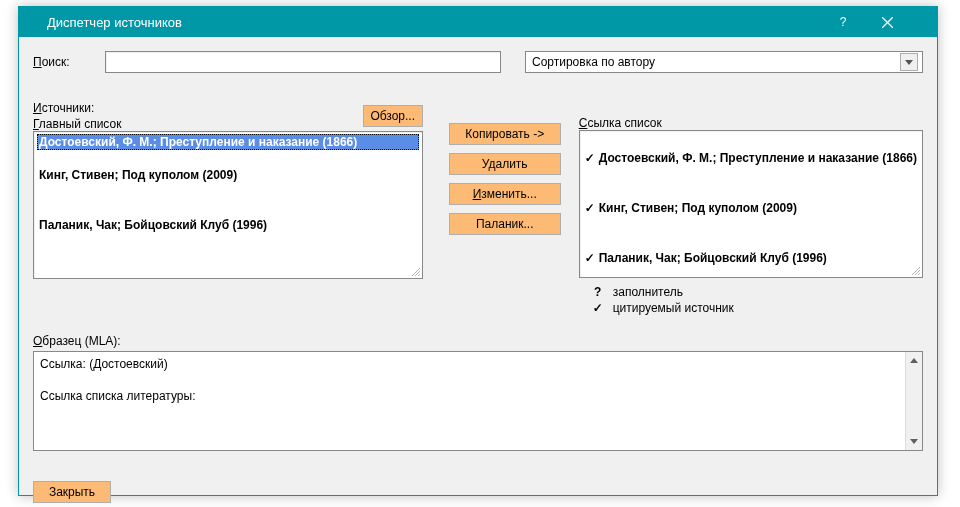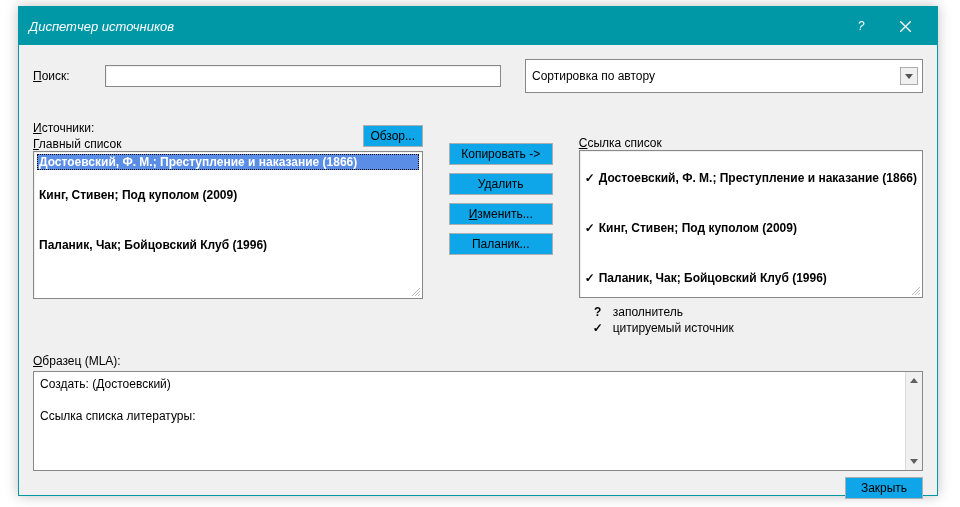--- a/index.html
+++ b/index.html
@@ -16,27 +16,26 @@
     position: absolute;
     left: 18px;
     top: 6px;
     width: 920px;
     height: 490px;
     border: 1px solid #0097a7;
     background: #f0f0f0;
     box-shadow: 0 0 12px rgba(0,0,0,0.25);
   }
   .titlebar {
-    height: 38px;
+    height: 30px;
     background: #0097a7;
     color: #fff;
     display: flex;
     align-items: center;
-    padding: 0 10px;
-    font-style: italic;
+    padding: 0 28px;
   }
   .titlebar .title { flex: 1; font-size: 13px; }
   .titlebar .btn {
     width: 44px;
     height: 30px;
     display: flex;
     align-items: center;
     justify-content: center;
     color: #fff;
   }
@@ -55,21 +54,21 @@
     height: 22px;
     border: 1px solid #888;
     background: #fff;
     padding: 0 4px;
     font-family: inherit;
     font-size: 12px;
     box-shadow: inset 1px 1px 0 rgba(0,0,0,0.06);
   }
   .sort-select {
     width: 398px;
-    height: 34px;
+    height: 22px;
     border: 1px solid #888;
     background: #fff;
     display: flex;
     align-items: center;
     justify-content: space-between;
     padding: 0 4px 0 6px;
   }
   .sort-arrow {
     width: 18px;
     height: 18px;
@@ -87,21 +86,21 @@
   }
   .col-left { width: 400px; }
   .col-mid { width: 104px; display: flex; flex-direction: column; gap: 8px; padding-top: 22px; }
   .col-right { flex: 1; }
   .top-labels { display: flex; align-items: flex-end; justify-content: space-between; }
   .source-label { margin-bottom: 2px; }
   .underline-first::first-letter { text-decoration: underline; }
   .btn-std {
     height: 22px;
     border: 1px solid #aeaeae;
-    background: #0ea5e9;
+    background: #fdba74;
     display: inline-flex;
     align-items: center;
     justify-content: center;
     padding: 0 10px;
     font-family: inherit;
     font-size: 12px;
     cursor: default;
   }
   .browse { width: 60px; margin-bottom: 4px; }
   .listbox {
@@ -134,21 +133,21 @@
     position: absolute;
     bottom: 1px;
     right: 1px;
     width: 12px;
     height: 12px;
     color: #b0b0b0;
     display: flex;
     align-items: center;
     justify-content: center;
   }
-  .mid-btn { width: 104px; }
+  .mid-btn { width: 112px; }
   .legend {
     margin-top: 6px;
     line-height: 16px;
     padding-left: 12px;
   }
   .legend .sym { display: inline-block; width: 14px; text-align: center; margin-right: 8px; font-weight: bold; }
   .preview-wrap { margin-top: 18px; }
   .preview-label { margin-bottom: 3px; }
   .preview {
     border: 1px solid #888;
@@ -175,22 +174,22 @@
   .vscroll .arrow {
     width: 17px;
     height: 17px;
     display: flex;
     align-items: center;
     justify-content: center;
     color: #555;
   }
   .footer {
     display: flex;
-    justify-content: flex-end;
-    padding-top: 6px;
+    justify-content: flex-start;
+    padding-top: 30px;
   }
   .close-btn { width: 78px; }
   svg { display: block; }
 </style>
 </head>
 <body>
 
 <div class="window">
 
   <div class="titlebar">
@@ -277,21 +276,21 @@
           <div><span class="sym">?</span><span>заполнитель</span></div>
           <div><span class="sym">✓</span><span>цитируемый источник</span></div>
         </div>
       </div>
     </div>
 
     <div class="preview-wrap">
       <div class="preview-label"><span style="text-decoration: underline;">О</span><span>бразец (MLA):</span></div>
       <div class="preview">
         <div class="preview-content">
-          <div>Создать:  (Достоевский)</div>
+          <div>Ссылка:  (Достоевский)</div>
           <div class="gap"></div>
           <div>Ссылка списка литературы:</div>
         </div>
         <div class="vscroll">
           <div class="arrow">
             <svg width="8" height="5" viewBox="0 0 8 5">
                 <path d="M0 5 L4 0 L8 5 Z" fill="#606060"></path>
               </svg>
           </div>
           <div class="arrow">

